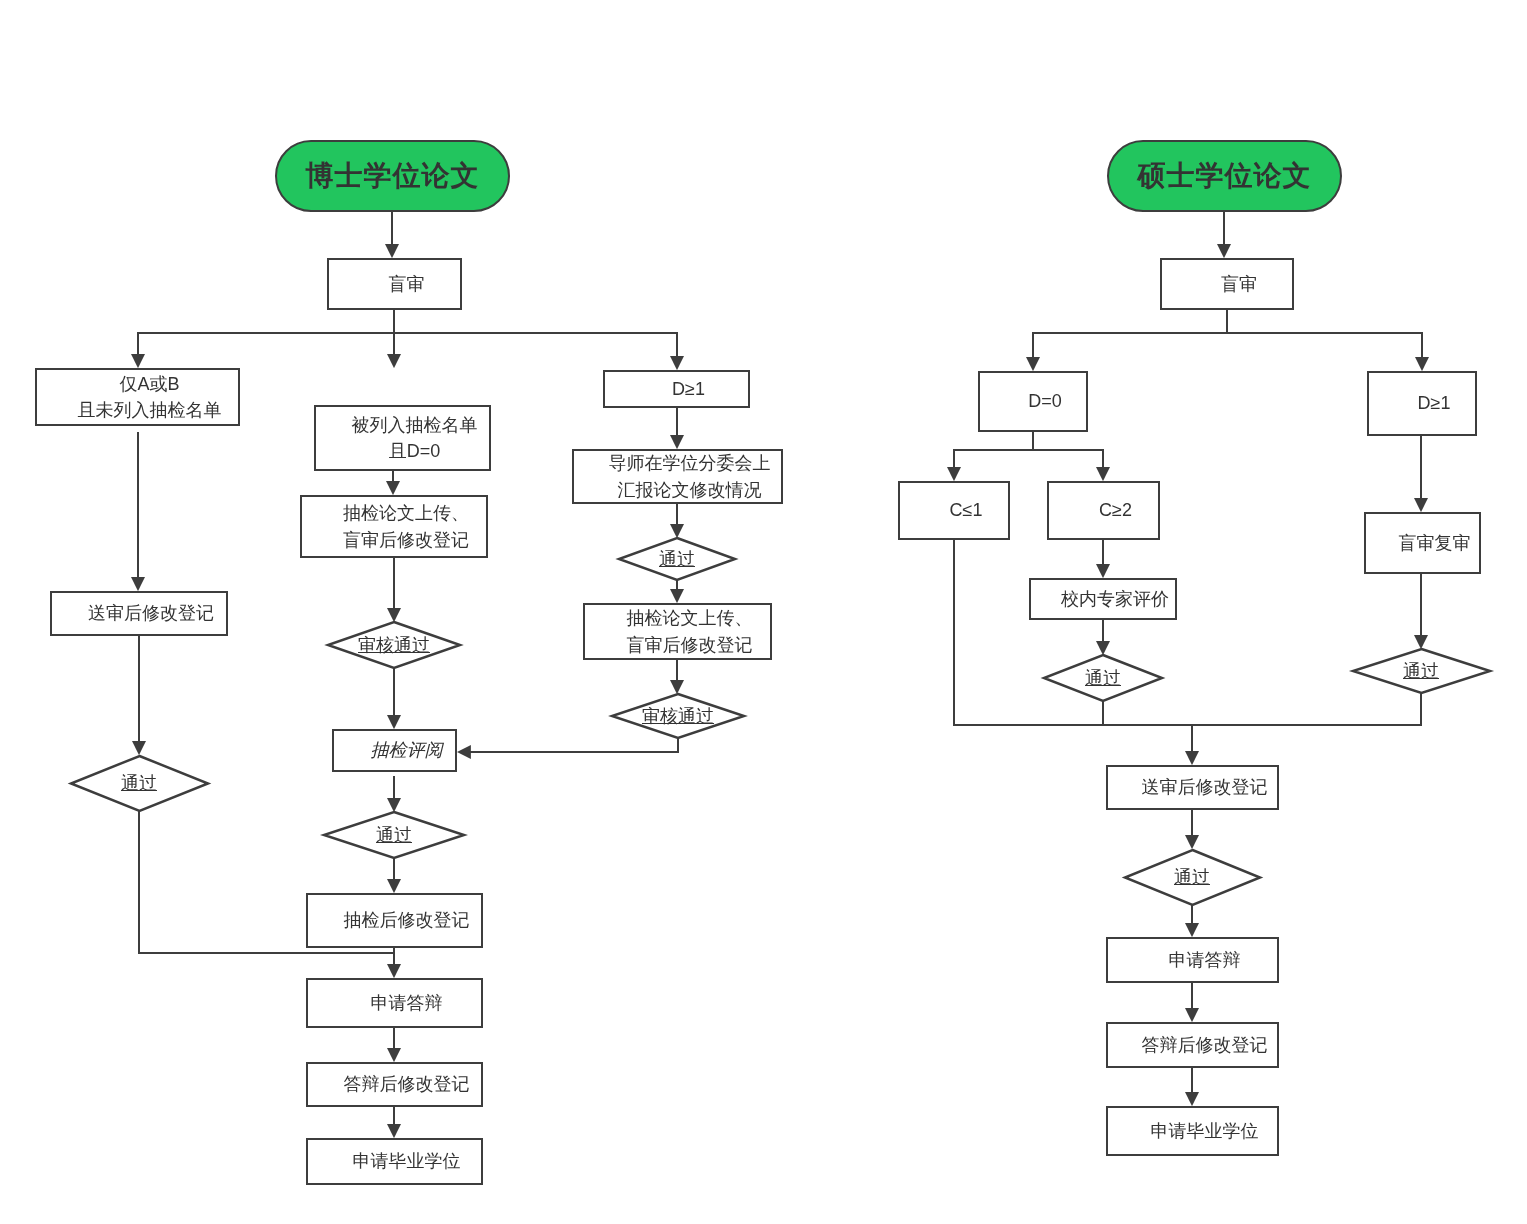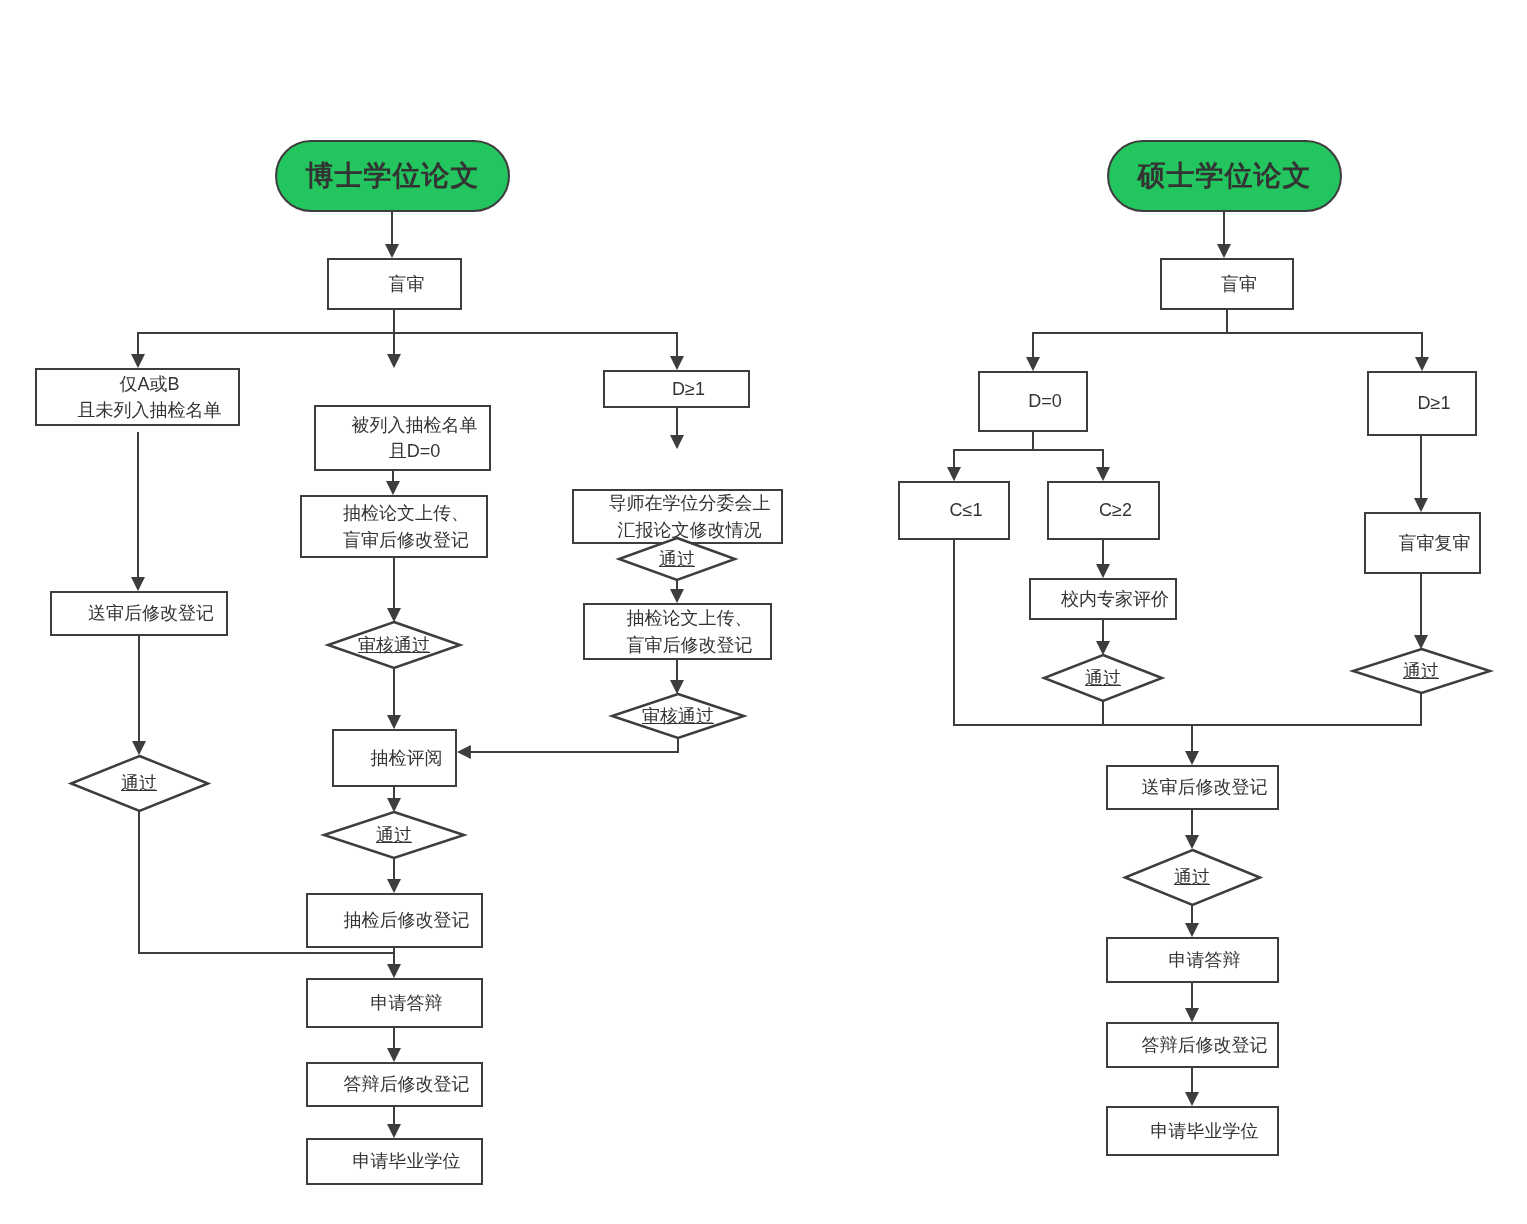--- a/index.html
+++ b/index.html
@@ -133,21 +133,21 @@
         <span class="label">仅A或B
 且未列入抽检名单</span>
       </div>
       <div class="node process" style="left: 314px; top: 368px; width: 177px; height: 66px; margin-top: 37px;">
         <span class="label">被列入抽检名单
 且D=0</span>
       </div>
       <div class="node process" style="left: 603px; top: 370px; width: 147px; height: 38px;">
         <span class="label">D≥1</span>
       </div>
-      <div class="node process" style="left: 572px; top: 449px; width: 211px; height: 55px; margin-top: 40px;">
+      <div class="node process" style="left: 572px; top: 449px; width: 211px; height: 55px;">
         <span class="label">导师在学位分委会上
 汇报论文修改情况</span>
       </div>
       <div class="node decision" style="left: 619px; top: 538px; width: 116px; height: 42px;">
         <svg width="116" height="42">
           <polygon points="58,0 116,21 58,42 0,21"></polygon>
         </svg>
         <span class="label">通过</span>
       </div>
       <div class="node process" style="left: 583px; top: 603px; width: 189px; height: 57px;">
@@ -163,21 +163,21 @@
       <div class="node process" style="left: 300px; top: 495px; width: 188px; height: 63px;">
         <span class="label">抽检论文上传、
 盲审后修改登记</span>
       </div>
       <div class="node decision" style="left: 328px; top: 622px; width: 132px; height: 46px;">
         <svg width="132" height="46">
           <polygon points="66,0 132,23 66,46 0,23"></polygon>
         </svg>
         <span class="label">审核通过</span>
       </div>
-      <div class="node process" style="left: 332px; top: 729px; width: 125px; height: 58px;">
+      <div class="node process" style="left: 332px; top: 729px; width: 125px; height: 43px; font-style: italic;">
         <span class="label">抽检评阅</span>
       </div>
       <div class="node decision" style="left: 324px; top: 812px; width: 140px; height: 46px;">
         <svg width="140" height="46">
           <polygon points="70,0 140,23 70,46 0,23"></polygon>
         </svg>
         <span class="label">通过</span>
       </div>
       <div class="node process" style="left: 306px; top: 893px; width: 177px; height: 55px;">
         <span class="label">抽检后修改登记</span>

